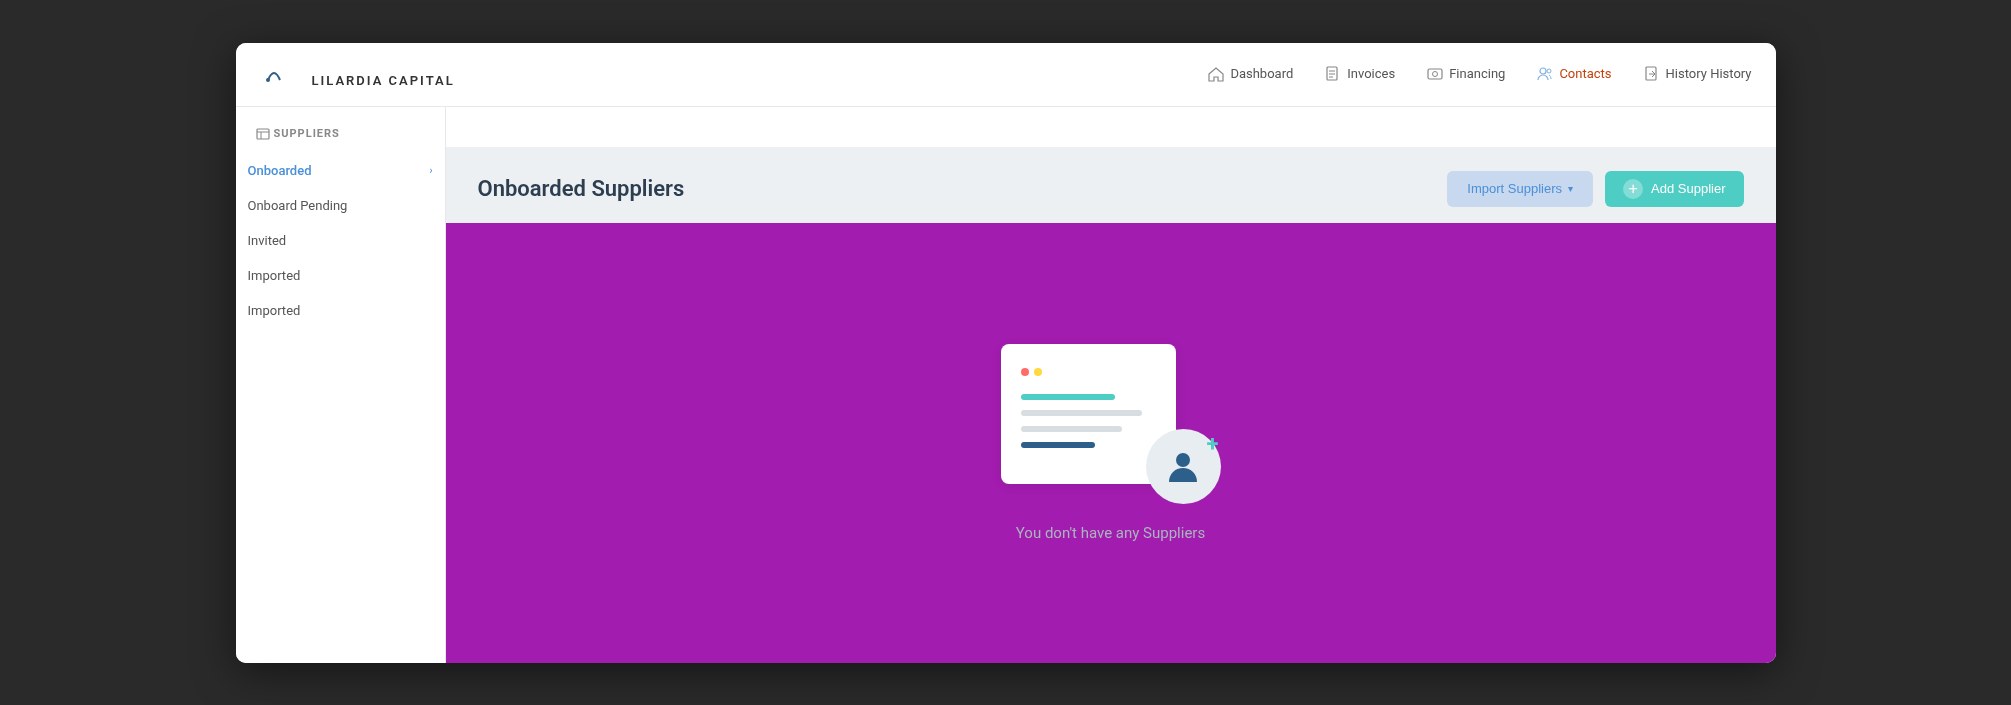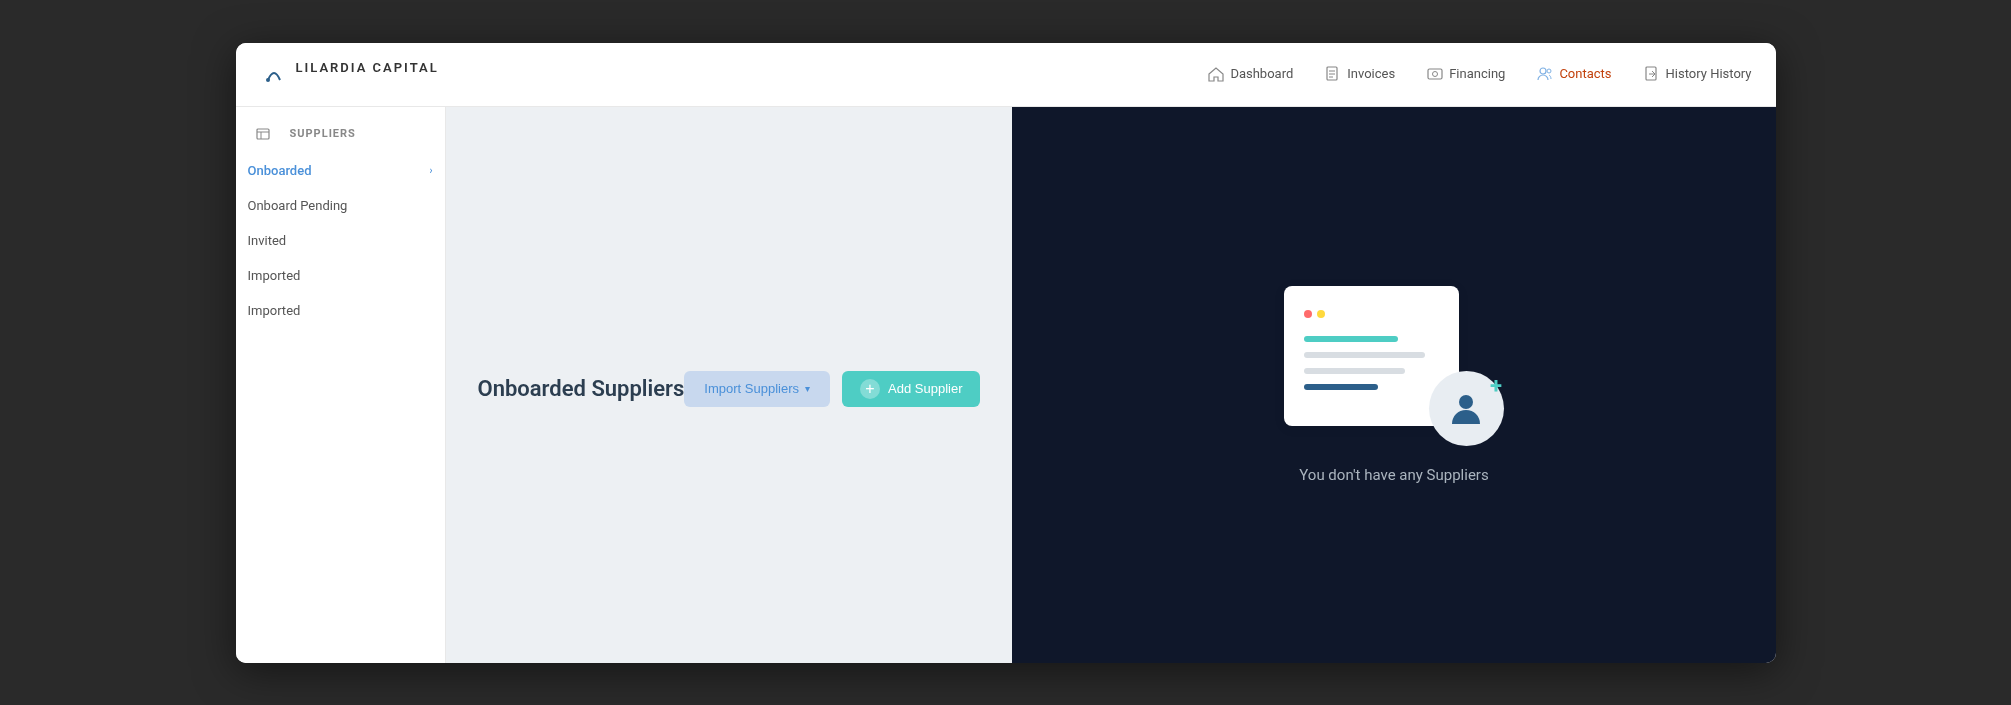--- a/index.html
+++ b/index.html
@@ -26,22 +26,22 @@
       height: 64px;
       background: #fff;
       border-bottom: 1px solid #e8e8e8;
       display: flex;
       align-items: center;
       padding: 0 24px;
       flex-shrink: 0;
     }
     .logo-area {
       display: flex;
-      align-items: flex-start;
-      gap: 8px;
+      align-items: flex-end;
+      gap: 24px;
       flex: 1;
     }
     .logo-icon {
       width: 28px;
       height: 28px;
     }
     .logo-text {
       font-size: 13px;
       font-weight: 600;
       letter-spacing: 2px;
@@ -76,21 +76,21 @@
     .sidebar {
       width: 210px;
       background: #fff;
       border-right: 1px solid #e8e8e8;
       flex-shrink: 0;
       padding: 20px 0;
     }
     .sidebar-section-title {
       display: flex;
       align-items: center;
-      gap: 20px;
+      gap: 4px;
       font-size: 11px;
       font-weight: 700;
       color: #888;
       letter-spacing: 1px;
       padding: 0 20px 12px;
     }
     .sidebar-section-icon {
       width: 14px;
       height: 14px;
     }
@@ -107,24 +107,25 @@
       color: #4a90d9;
       font-weight: 500;
     }
     .sidebar-item .chevron {
       font-size: 10px;
       color: #4a90d9;
     }
     
     .content {
       flex: 1;
-      background: #0f172a;
-      display: flex;
-      flex-direction: row;
+      background: #a21caf;
+      display: flex;
+      flex-direction: column;
       overflow: hidden;
+      margin-top: 40px;
     }
     .content-header {
       display: flex;
       align-items: center;
       justify-content: space-between;
       padding: 24px 32px 16px;
       background: #edf0f3;
     }
     .page-title {
       font-size: 22px;

